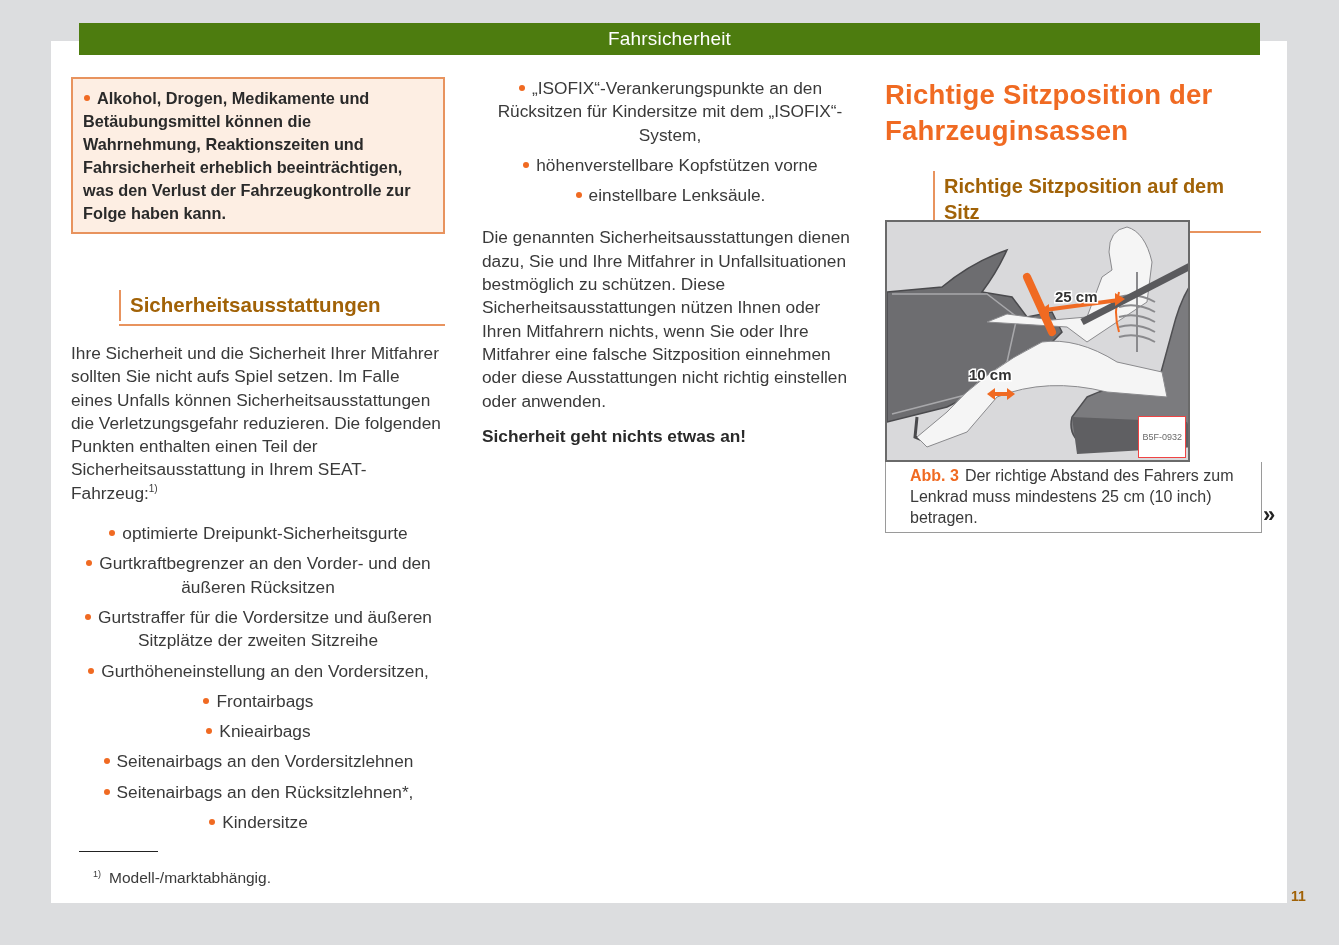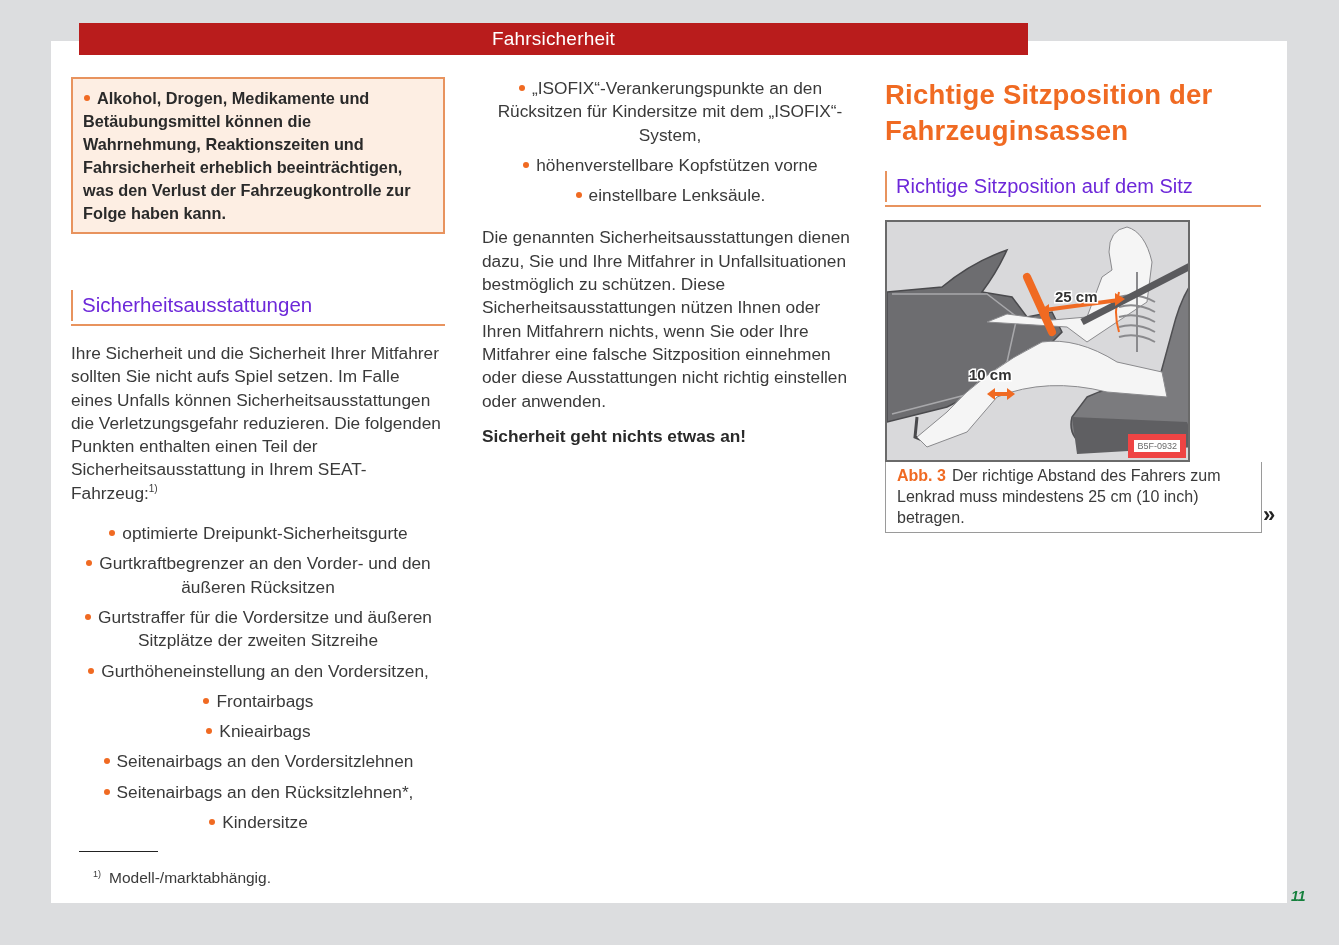--- a/index.html
+++ b/index.html
@@ -12,22 +12,22 @@
   }
   .page {
     position: absolute;
     left: 51px; top: 41px;
     width: 1236px; height: 862px;
     background: #ffffff;
   }
   .header-bar {
     position: absolute;
     left: 79px; top: 23px;
-    width: 949px; height: 32px;
-    background: #b91c1c;
+    width: 1181px; height: 32px;
+    background: #4d7c0f;
     color: #ffffff;
     text-align: center;
     font-size: 19px;
     line-height: 32px;
     font-weight: 400;
     letter-spacing: 0.2px;
   }
   .col { position: absolute; }
   .col1 { left: 71px; top: 77px; width: 374px; }
   .col2 { left: 482px; top: 77px; width: 376px; }
@@ -47,24 +47,25 @@
     width: 6px; height: 6px;
     border-radius: 50%;
     background: #f06a22;
     vertical-align: middle;
     margin: 0 7px 3px 1px;
   }
   .section-heading {
     position: relative;
     border-bottom: 2px solid #e8935e;
     padding: 4px 0 6px 11px;
-    font-weight: 400;
+    font-weight: 700;
     font-size: 20.5px;
     line-height: 26px;
-    color: #6d28d9;
+    color: #a16207;
+    margin-left: 48px;
   }
   .section-heading::before {
     content: "";
     position: absolute;
     left: 0; top: 2px; bottom: 3px;
     width: 2px;
     background: #e8935e;
   }
   .body-text {
     font-size: 17.3px;
@@ -103,34 +104,34 @@
     width: 305px; height: 242px;
     border: 2px solid #6a6a6a;
     background: #d9d9db;
     overflow: hidden;
   }
   .figure svg { display: block; }
   .fig-code {
     position: absolute;
     right: 2px; bottom: 2px;
     background: #ffffff;
-    border: 6px solid #ef4444;
+    border: 1px solid #ef4444;
     font-size: 9px;
     color: #6a6a6a;
-    padding: 0 3px;
+    padding: 14px 3px;
     line-height: 12px;
     font-family: "Liberation Sans", sans-serif;
   }
   .caption {
     position: absolute;
     left: 885px; top: 462px;
     width: 377px; height: 71px;
     border: 1px solid #9a9a9a;
     border-top: none;
-    padding: 3px 10px 0 11px;
+    padding: 3px 10px 0 24px;
     font-size: 16px;
     line-height: 21px;
     color: #3a3a3a;
   }
   .caption .abb {
     color: #f06a22;
     font-weight: 700;
     margin-right: 6px;
   }
   .continue-mark {
@@ -152,22 +153,21 @@
     font-size: 15.5px;
     line-height: 20px;
     color: #3a3a3a;
   }
   .footnote sup { font-size: 9px; vertical-align: super; margin-right: 8px; line-height: 0; }
   .page-number {
     position: absolute;
     left: 1291px; top: 888px;
     font-size: 14px;
     font-weight: 700;
-    color: #15803d;
-    font-style: italic;
+    color: #a16207;
   }
 </style>
 </head>
 <body>
 
 <div class="page"></div>
 
 <div class="header-bar">
   <span>Fahrsicherheit</span>
 </div>

